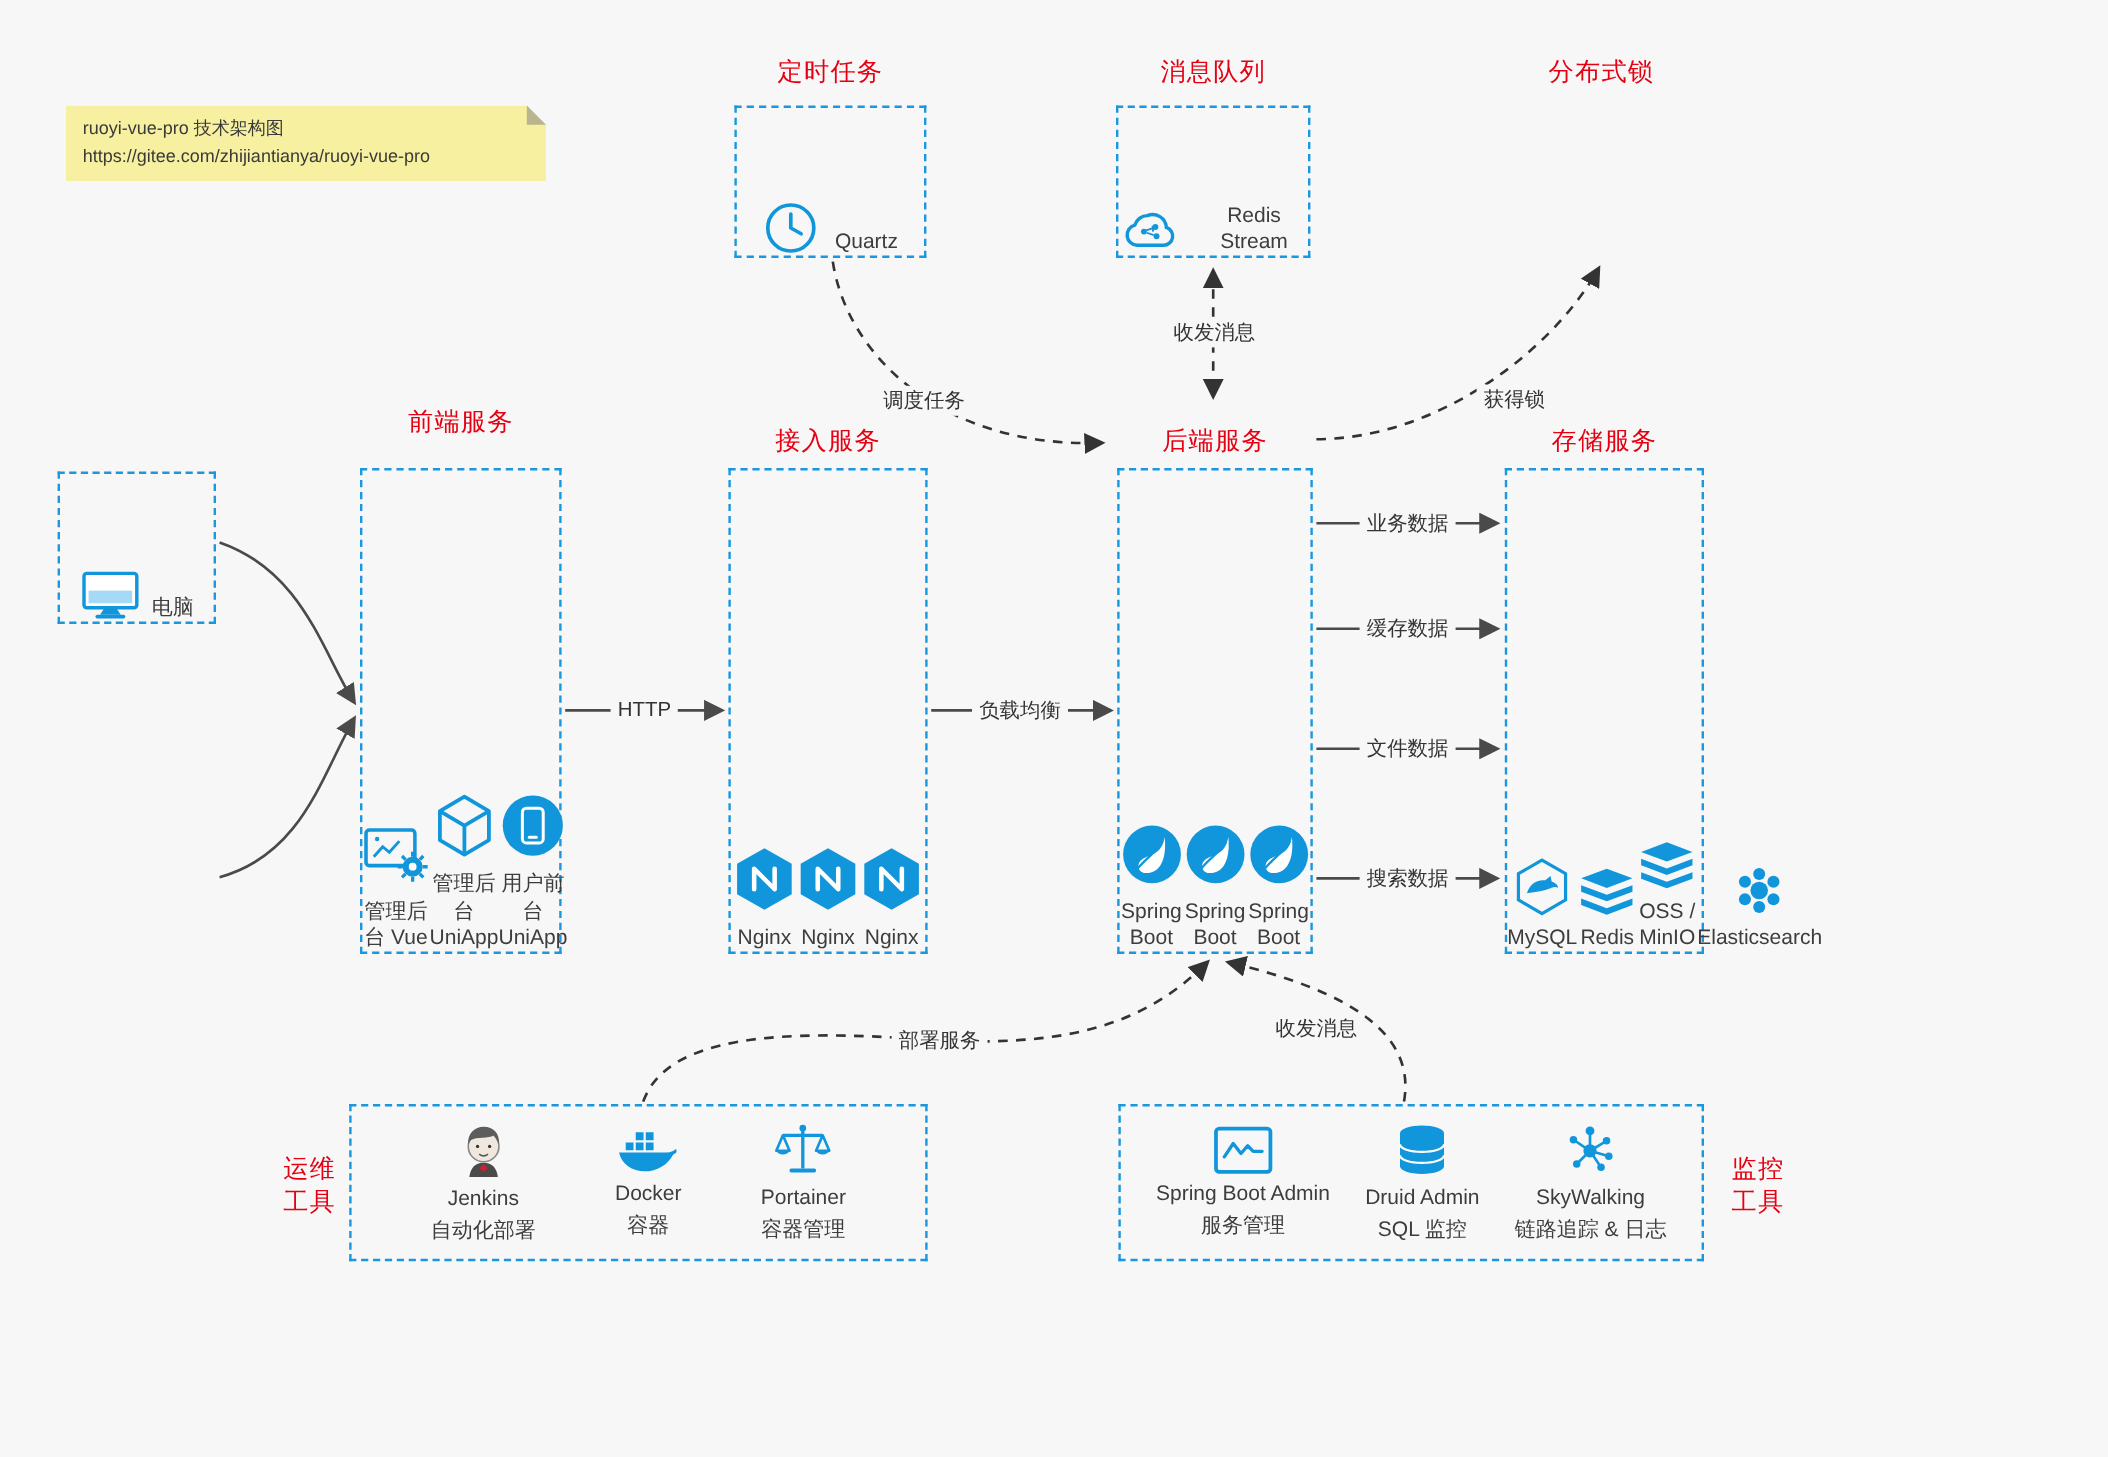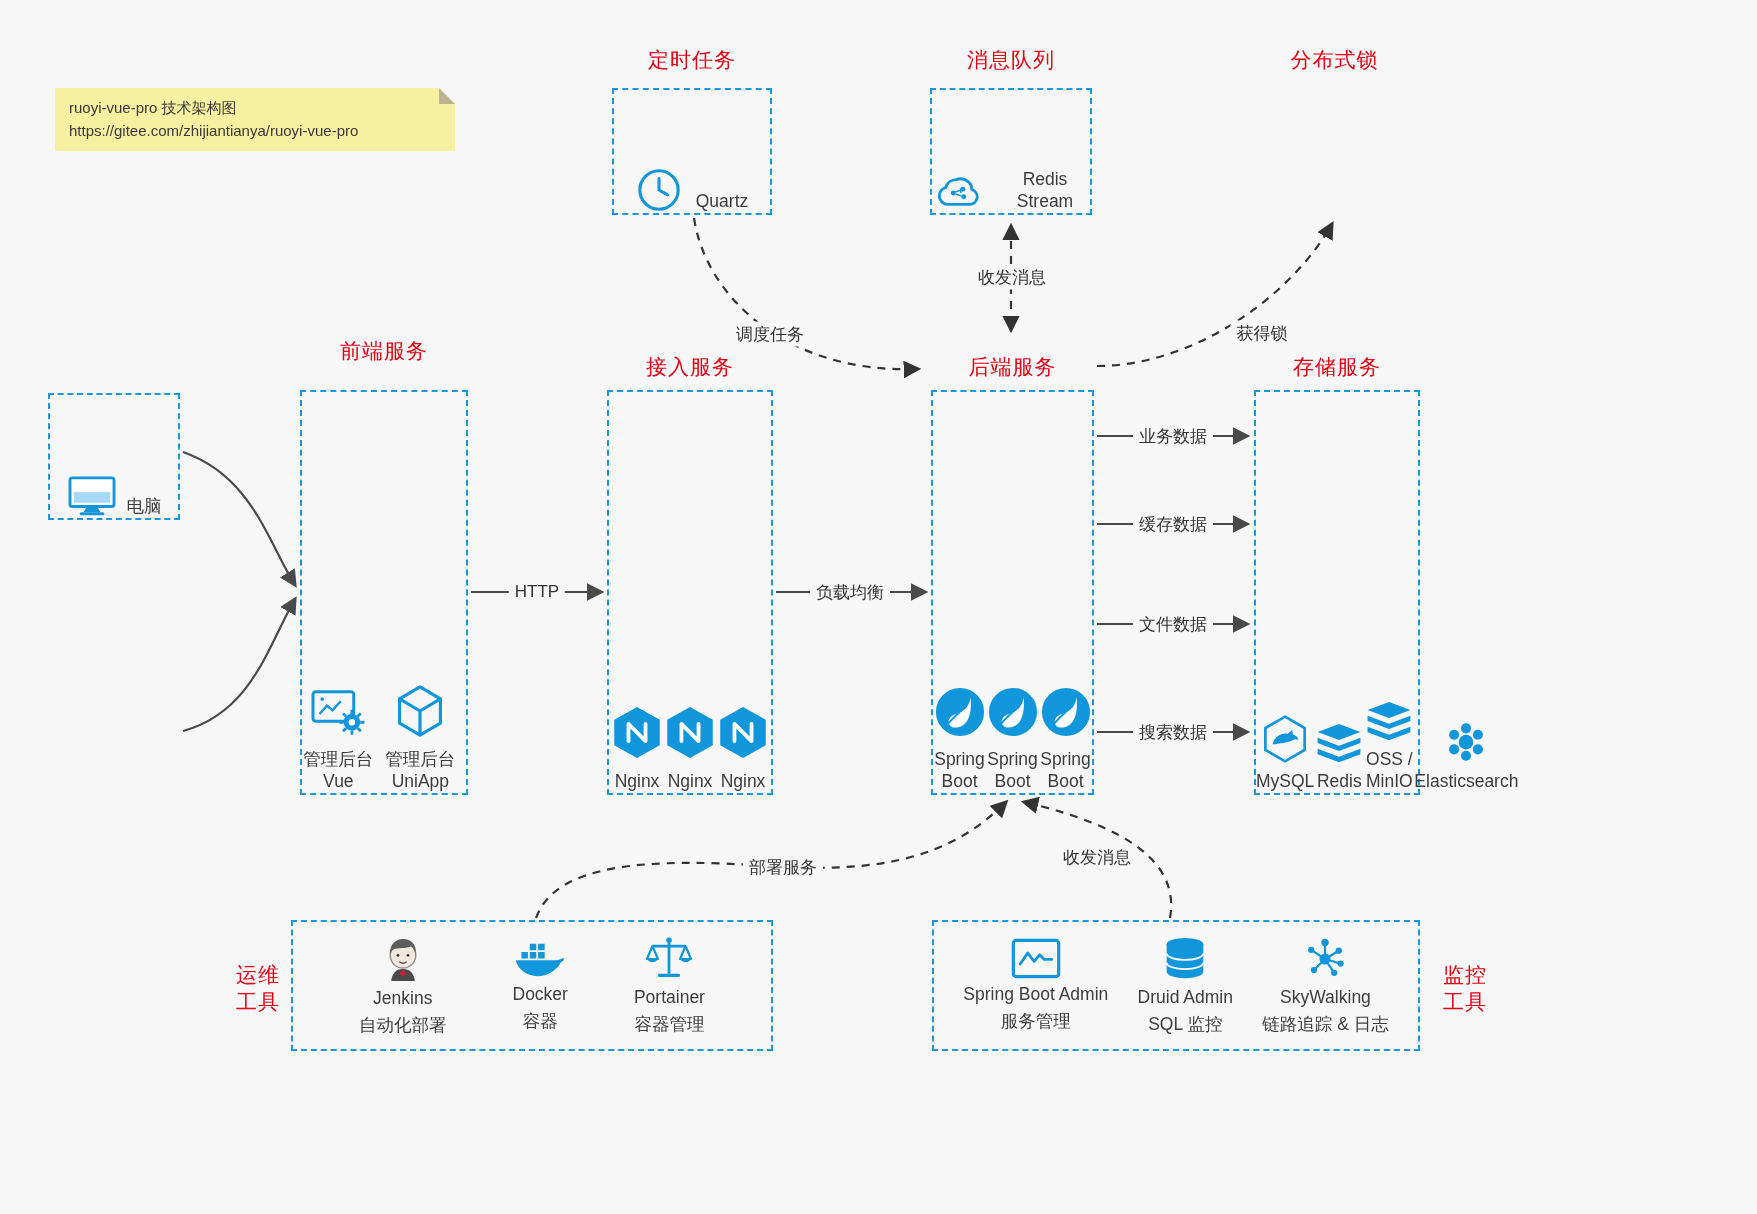--- a/index.html
+++ b/index.html
@@ -123,20 +123,30 @@
     </div>
     <div class="svc">
       <span class="icw">
         <svg viewBox="0 0 56 58" width="52" height="54">
           <path d="M28 3l22 13v26L28 55 6 42V16z" fill="none" stroke="#1296db" stroke-width="3.4" stroke-linejoin="round"></path>
           <path d="M6 16l22 13 22-13M28 29v26" fill="none" stroke="#1296db" stroke-width="3.4" stroke-linejoin="round"></path>
         </svg>
       </span>
       <div class="lbl">管理后台 UniApp</div>
     </div>
+    <div class="svc">
+      <span class="icw">
+        <svg viewBox="0 0 56 56" width="54" height="54">
+          <circle cx="28" cy="28" r="26" fill="#1296db"></circle>
+          <rect x="19" y="13" width="18" height="30" rx="3.5" fill="none" stroke="#fff" stroke-width="2.6"></rect>
+          <path d="M25 38h6" stroke="#fff" stroke-width="2.6" stroke-linecap="round"></path>
+        </svg>
+      </span>
+      <div class="lbl">用户前台 UniApp</div>
+    </div>
   </div>
 
   <div class="dbox colbox" style="left:607px;top:390px;width:166px;height:405px">
     <div class="svc">
       <span class="icw">
         <svg viewBox="0 0 52 58" width="50" height="55">
           <path d="M26 2L50 15.5v27L26 56 2 42.5v-27z" fill="#1296db"></path>
           <path d="M17 38V20l18 18V20" fill="none" stroke="#fff" stroke-width="4" stroke-linecap="round" stroke-linejoin="round"></path>
         </svg>
       </span>

